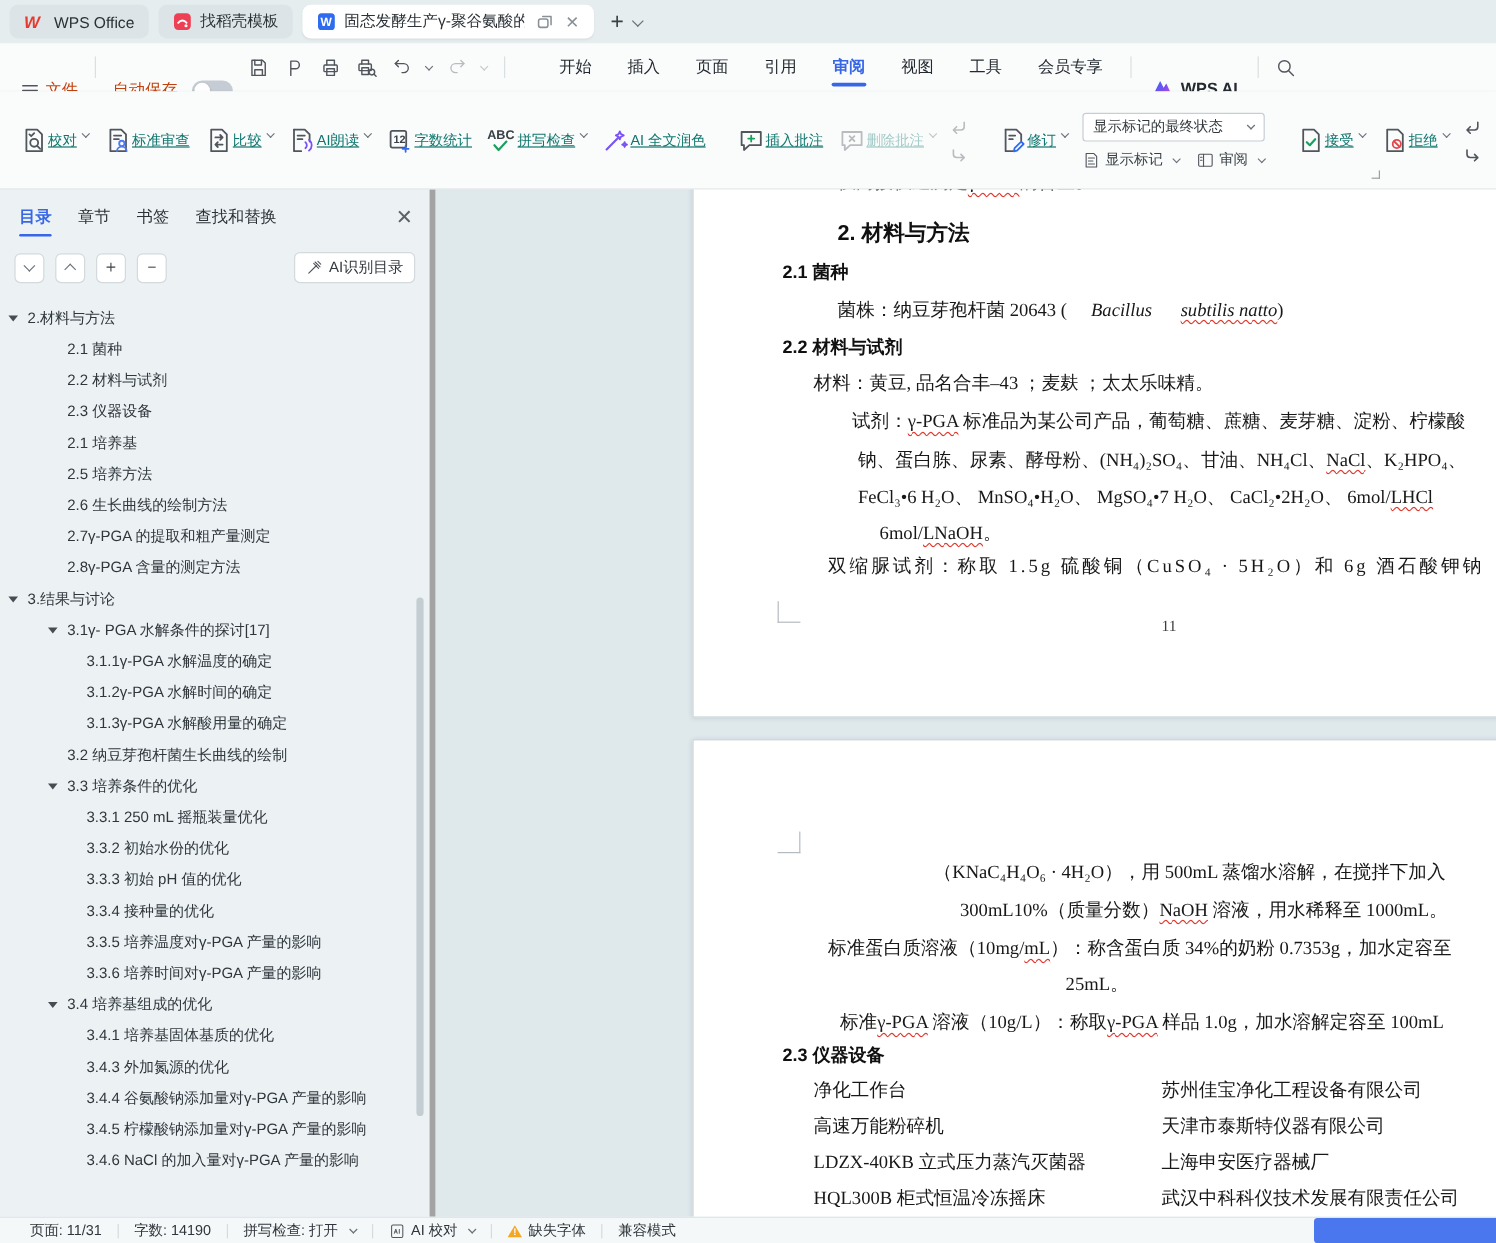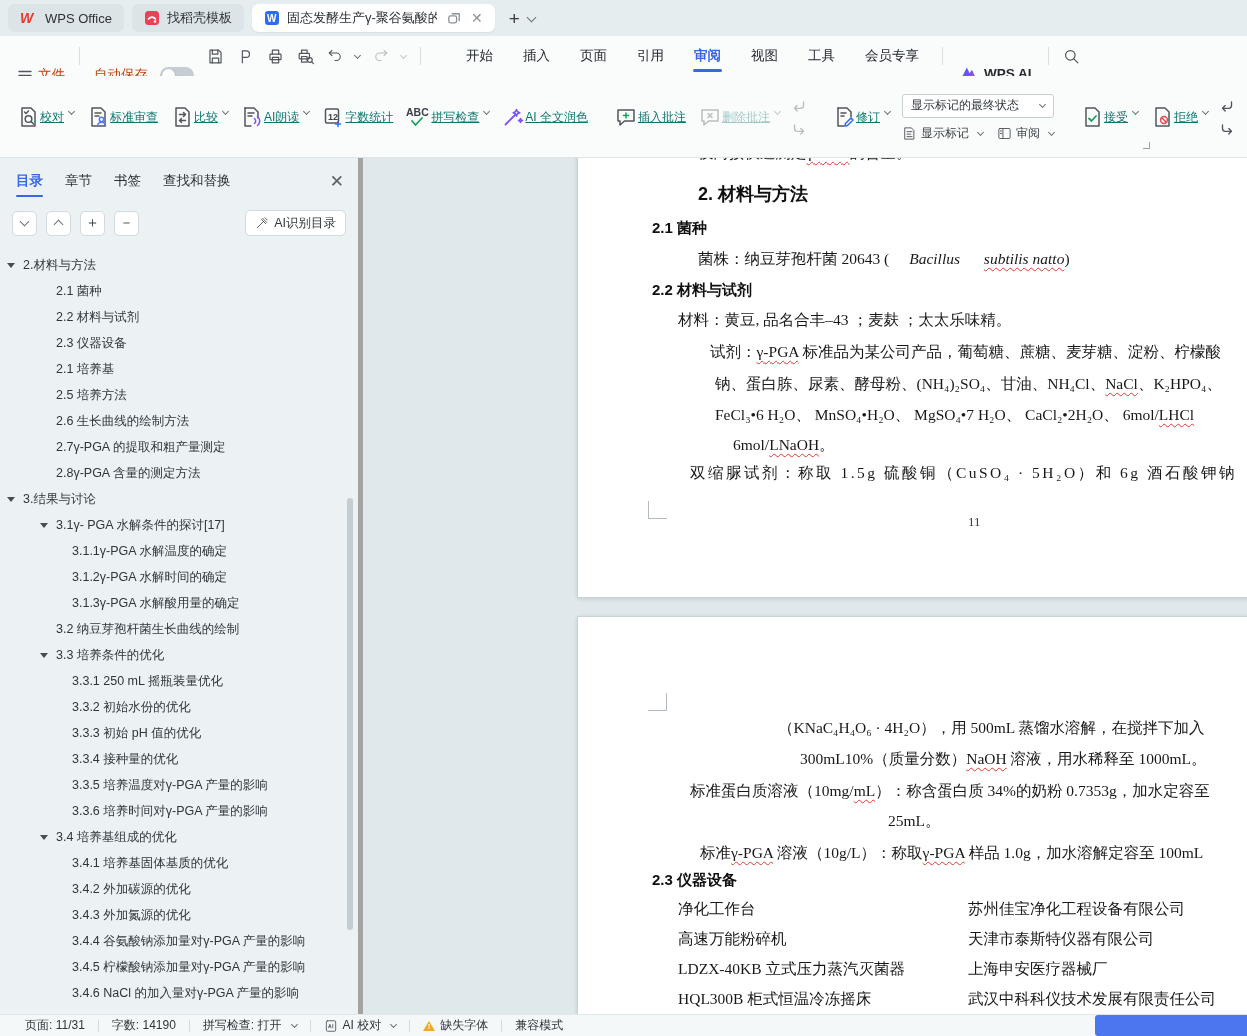--- a/index.html
+++ b/index.html
@@ -649,24 +649,20 @@
           <span class="toc-arrow"></span>
           <span class="toc-label">3.3.6 培养时间对γ-PGA 产量的影响</span>
         </div>
         <div class="toc-item lvl1">
           <span class="toc-arrow has"></span>
           <span class="toc-label">3.4 培养基组成的优化</span>
         </div>
         <div class="toc-item lvl2">
           <span class="toc-arrow"></span>
           <span class="toc-label">3.4.1 培养基固体基质的优化</span>
-        </div>
-        <div class="toc-item lvl2">
-          <span class="toc-arrow"></span>
-          <span class="toc-label">3.4.2 外加碳源的优化</span>
         </div>
         <div class="toc-item lvl2">
           <span class="toc-arrow"></span>
           <span class="toc-label">3.4.3 外加氮源的优化</span>
         </div>
         <div class="toc-item lvl2">
           <span class="toc-arrow"></span>
           <span class="toc-label">3.4.4 谷氨酸钠添加量对γ-PGA 产量的影响</span>
         </div>
         <div class="toc-item lvl2">

